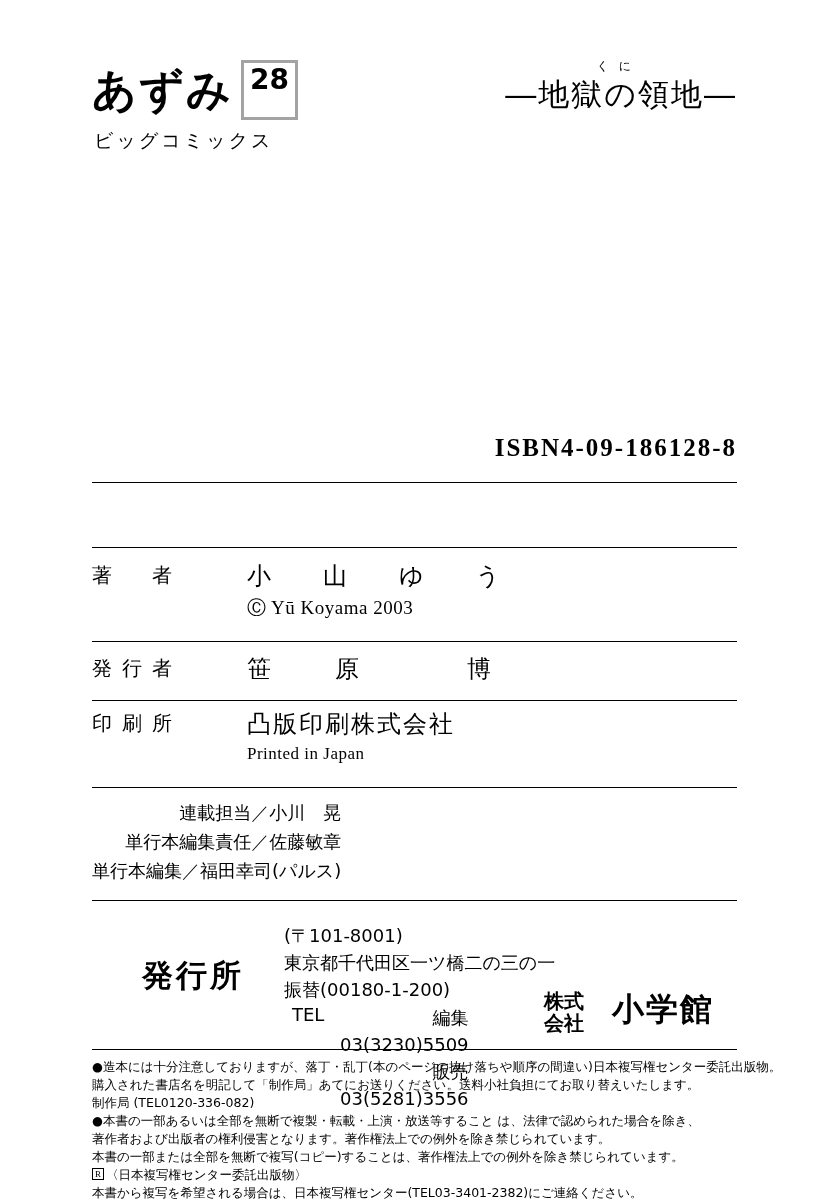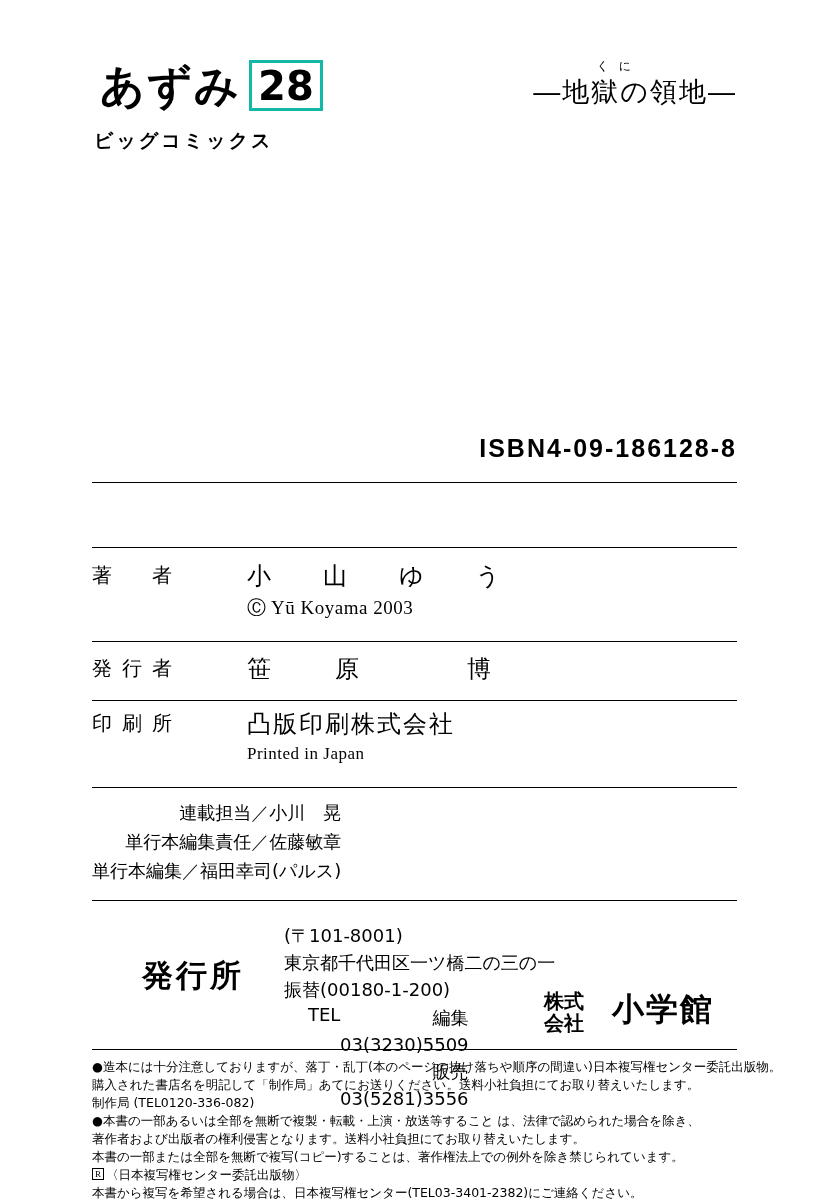--- a/index.html
+++ b/index.html
@@ -25,79 +25,79 @@
   
   .header {
     position: absolute;
     left: 92px;
     top: 60px;
     width: 645px;
     height: 110px;
   }
   .title-block {
     position: absolute;
-    left: 8px;
+    left: 0;
     top: 0;
     display: flex;
     align-items: center;
   }
   .series-title {
     font-family: "DejaVu Sans", sans-serif;
     font-weight: bold;
     font-size: 44px;
     letter-spacing: 2px;
     line-height: 1;
   }
   .vol-box {
     margin-left: 8px;
-    border: 3px solid #14b8a6;
-    font-family: "DejaVu Sans", sans-serif;
-    font-weight: bold;
-    font-size: 40px;
+    border: 3px solid #a3a3a3;
+    font-family: "DejaVu Sans", sans-serif;
+    font-weight: bold;
+    font-size: 28px;
     line-height: 1;
-    padding: 3px 6px 2px 6px;
+    padding: 3px 6px 23px 6px;
     letter-spacing: 0px;
   }
   .imprint {
     position: absolute;
     left: 2px;
     top: 68px;
     font-family: "DejaVu Sans", sans-serif;
-    font-weight: bold;
+    font-weight: normal;
     font-size: 19px;
     letter-spacing: 3px;
   }
   .subtitle-wrap {
     position: absolute;
     right: 0;
     top: 14px;
     text-align: center;
   }
   .furigana {
     position: absolute;
     right: 96px;
     top: -16px;
     font-family: "DejaVu Sans", sans-serif;
     font-size: 12px;
     letter-spacing: 10px;
     white-space: nowrap;
   }
   .subtitle {
     font-family: "DejaVu Sans", sans-serif;
-    font-size: 27px;
+    font-size: 31px;
     letter-spacing: 2px;
     white-space: nowrap;
   }
 
   
   .isbn {
     position: absolute;
     right: 92px;
     top: 434px;
-    font-family: Liberation Sans, sans-serif;
+    font-family: Liberation Serif, serif;
     font-weight: bold;
     font-size: 25px;
     letter-spacing: 2px;
   }
 
   
   .rule {
     position: absolute;
     left: 92px;
     width: 645px;
@@ -218,21 +218,21 @@
   .pub-tel {
     position: absolute;
     left: 200px;
     top: 78px;
     font-family: "DejaVu Sans", sans-serif;
     font-size: 18px;
     line-height: 27px;
   }
   .tel-word {
     position: absolute;
-    left: 16px;
+    left: 0px;
     top: 13px;
     font-family: "DejaVu Sans", sans-serif;
     font-size: 18px;
   }
   .tel-lines {
     position: absolute;
     left: 48px;
     top: 16px;
     text-align: right;
   }
@@ -347,21 +347,21 @@
       <div>会社</div>
     </div>
     <div class="shogakukan">小学館</div>
   </div>
 
   <div class="notes">
     <p>●造本には十分注意しておりますが、落丁・乱丁(本のページの抜け落ちや順序の間違い)日本複写権センター委託出版物。</p>
     <p>購入された書店名を明記して「制作局」あてにお送りください。送料小社負担にてお取り替えいたします。</p>
     <p>制作局 (TEL0120-336-082)</p>
     <p>●本書の一部あるいは全部を無断で複製・転載・上演・放送等すること は、法律で認められた場合を除き、</p>
-    <p>著作者および出版者の権利侵害となります。送料小社負担にてお取り替えいたします。</p>
+    <p>著作者および出版者の権利侵害となります。著作権法上での例外を除き禁じられています。</p>
     <p>本書の一部または全部を無断で複写(コピー)することは、著作権法上での例外を除き禁じられています。</p>
     <p>
       <span class="rmark">R</span><span>〈日本複写権センター委託出版物〉</span>
     </p>
     <p>本書から複写を希望される場合は、日本複写権センター(TEL03-3401-2382)にご連絡ください。</p>
   </div>
 
 </div>
 
 </body></html>

